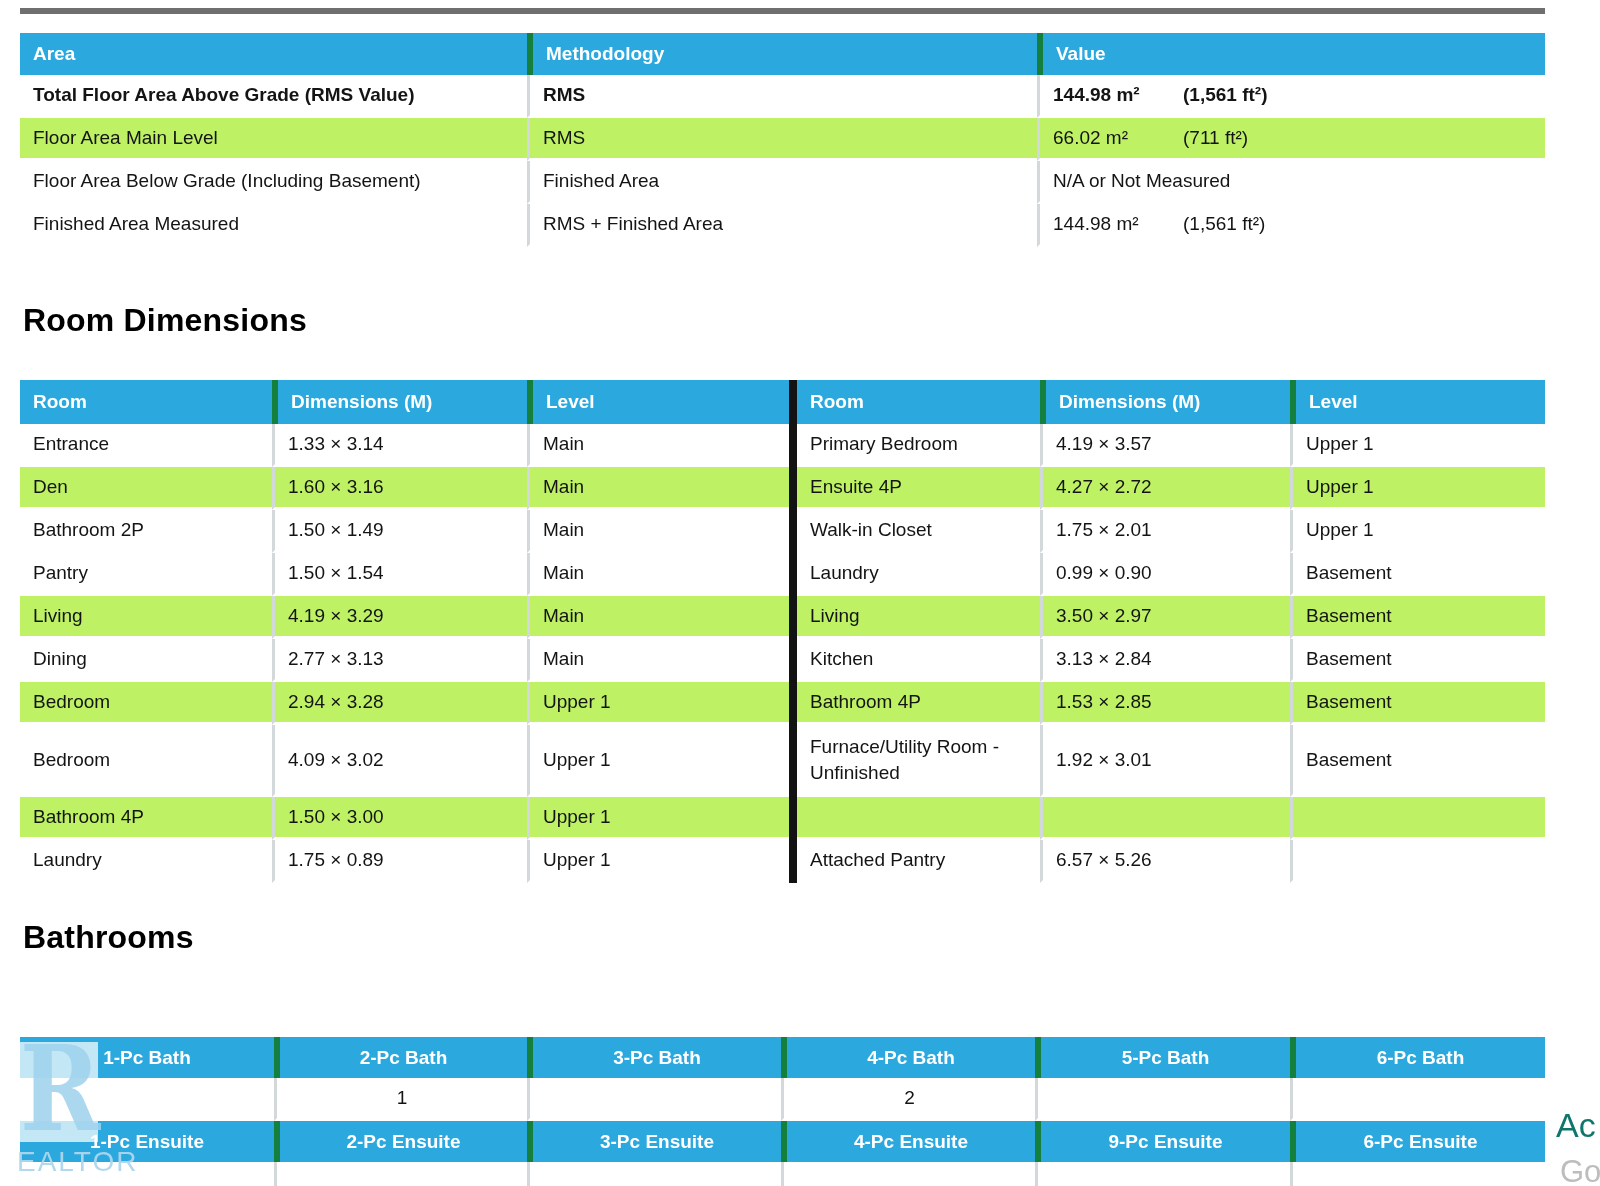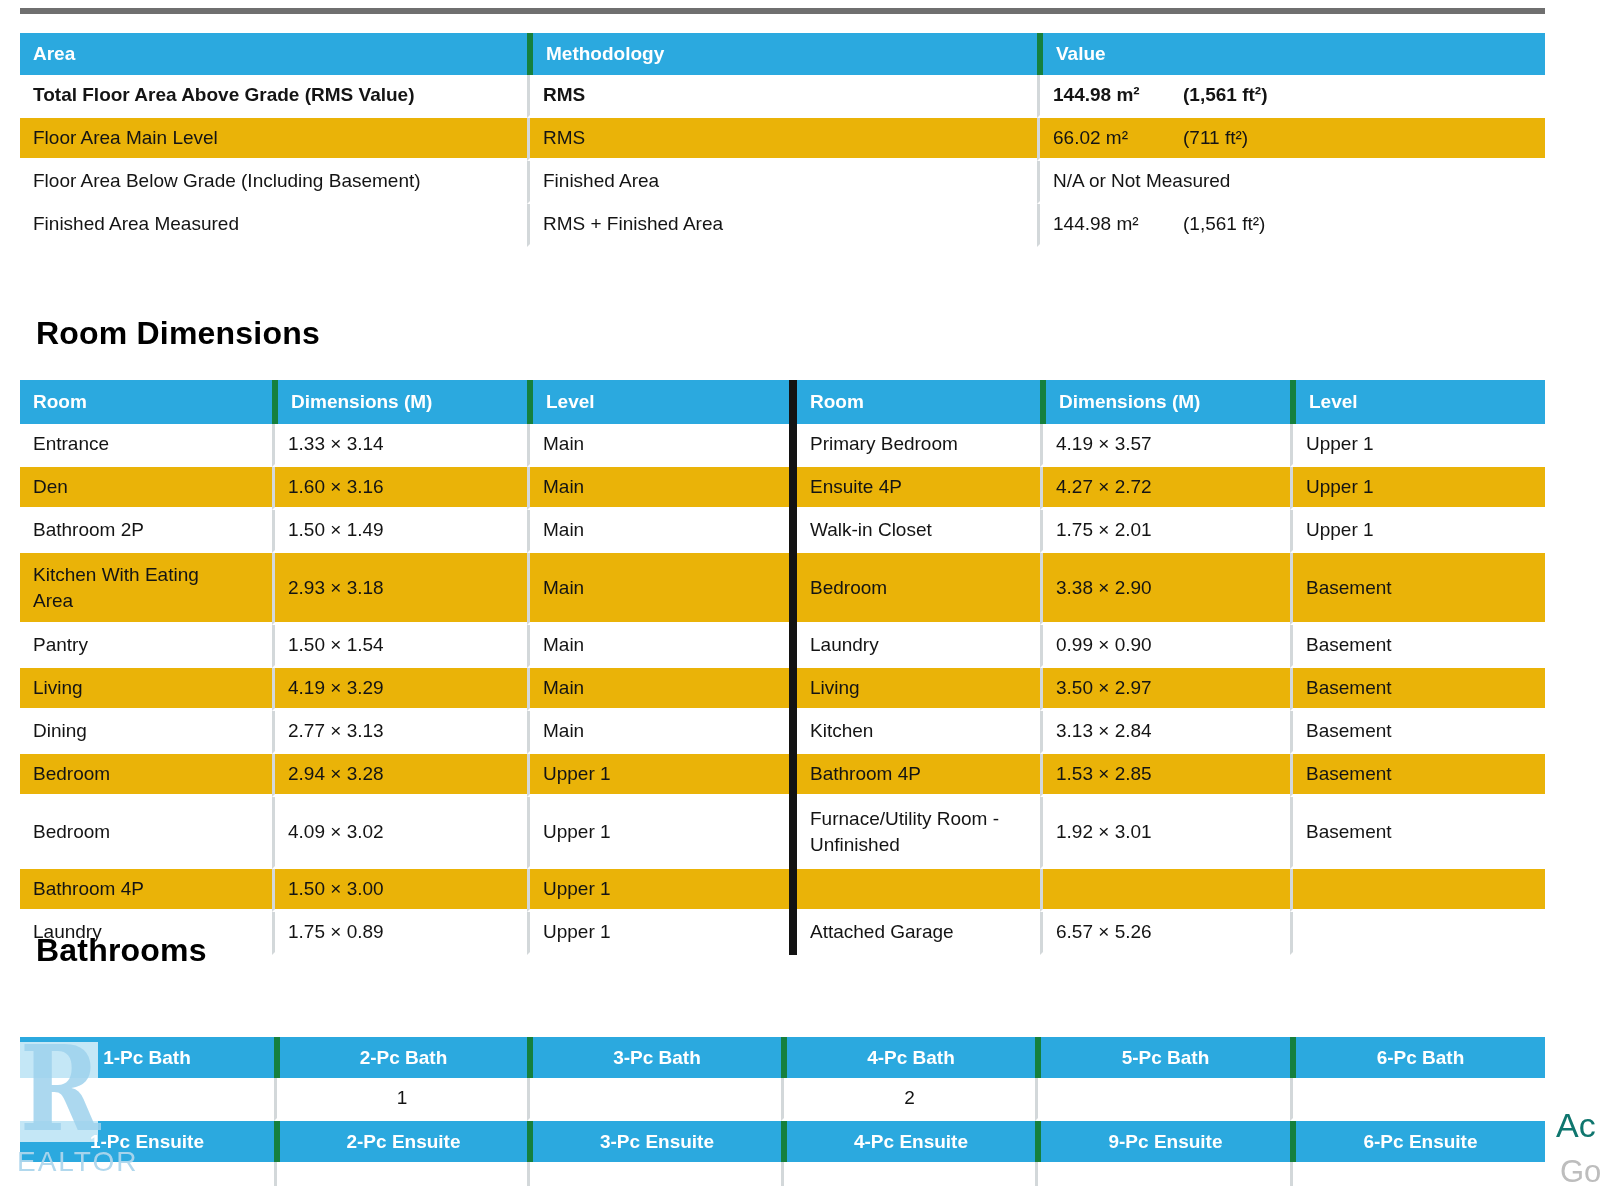--- a/index.html
+++ b/index.html
@@ -17,38 +17,38 @@
   table { border-collapse:separate; border-spacing:0; table-layout:fixed; }
   th {
     background:#2BA9DF; color:#ffffff; font-weight:bold; font-size:19px;
     text-align:left; padding:0 6px 0 13px; vertical-align:middle;
   }
   td {
     font-size:19px; padding:0 6px 0 13px; vertical-align:middle;
     white-space:pre-line; line-height:1.32;
     border-bottom:3px solid #ffffff; background:#ffffff;
   }
-  tr.tint td { background:#eab308; }
+  tr.tint td { background:#bef264; }
   .div-w { border-left:6px solid #15803d; }
   .div-g { border-left:3px solid #D3D8DA; }
   td.blackcol, th.blackcol {
     background:#131313 !important; padding:0;
     border-bottom:3px solid #131313;
   }
 
   
   .area-table { left:20px; top:33px; width:1525px; }
   .area-table thead tr { height:42px; }
   .area-table tbody tr { height:43px; }
   .area-table tr.bold td { font-weight:bold; }
   .vm { display:inline-block; min-width:130px; }
 
   
   h2.section {
-    margin:16px; color:#000000; font-size:32px; font-weight:bold;
+    margin:3px; color:#000000; font-size:32px; font-weight:bold;
     letter-spacing:0.2px;
   }
   .h-room { left:20px; top:299px; }
   .h-bath { left:20px; top:916px; }
 
   
   .room-table { left:20px; top:380px; width:1525px; }
   .room-table thead tr { height:44px;padding-left:34px; }
   .room-table tbody tr { height:43px; }
   .room-table tbody tr.tall { height:72px; }
@@ -171,30 +171,20 @@
     </tr>
     <tr>
       <td>Bathroom 2P</td>
       <td class="div-g">1.50 × 1.49</td>
       <td class="div-g">Main</td>
       <td class="blackcol"></td>
       <td>Walk-in Closet</td>
       <td class="div-g">1.75 × 2.01</td>
       <td class="div-g">Upper 1</td>
     </tr>
-    <tr class="tint tall">
-      <td>Kitchen With Eating
-Area</td>
-      <td class="div-g">2.93 × 3.18</td>
-      <td class="div-g">Main</td>
-      <td class="blackcol"></td>
-      <td>Bedroom</td>
-      <td class="div-g">3.38 × 2.90</td>
-      <td class="div-g">Basement</td>
-    </tr>
     <tr>
       <td>Pantry</td>
       <td class="div-g">1.50 × 1.54</td>
       <td class="div-g">Main</td>
       <td class="blackcol"></td>
       <td>Laundry</td>
       <td class="div-g">0.99 × 0.90</td>
       <td class="div-g">Basement</td>
     </tr>
     <tr class="tint">
@@ -241,21 +231,21 @@
       <td class="blackcol"></td>
       <td></td>
       <td class="div-g"></td>
       <td class="div-g"></td>
     </tr>
     <tr>
       <td>Laundry</td>
       <td class="div-g">1.75 × 0.89</td>
       <td class="div-g">Upper 1</td>
       <td class="blackcol"></td>
-      <td>Attached Garage</td>
+      <td>Attached Pantry</td>
       <td class="div-g">6.57 × 5.26</td>
       <td class="div-g"></td>
     </tr>
   </tbody>
 </table>
 
 <h2 class="abs section h-bath">Bathrooms</h2>
 
 <table class="abs bath-table">
   <colgroup>

